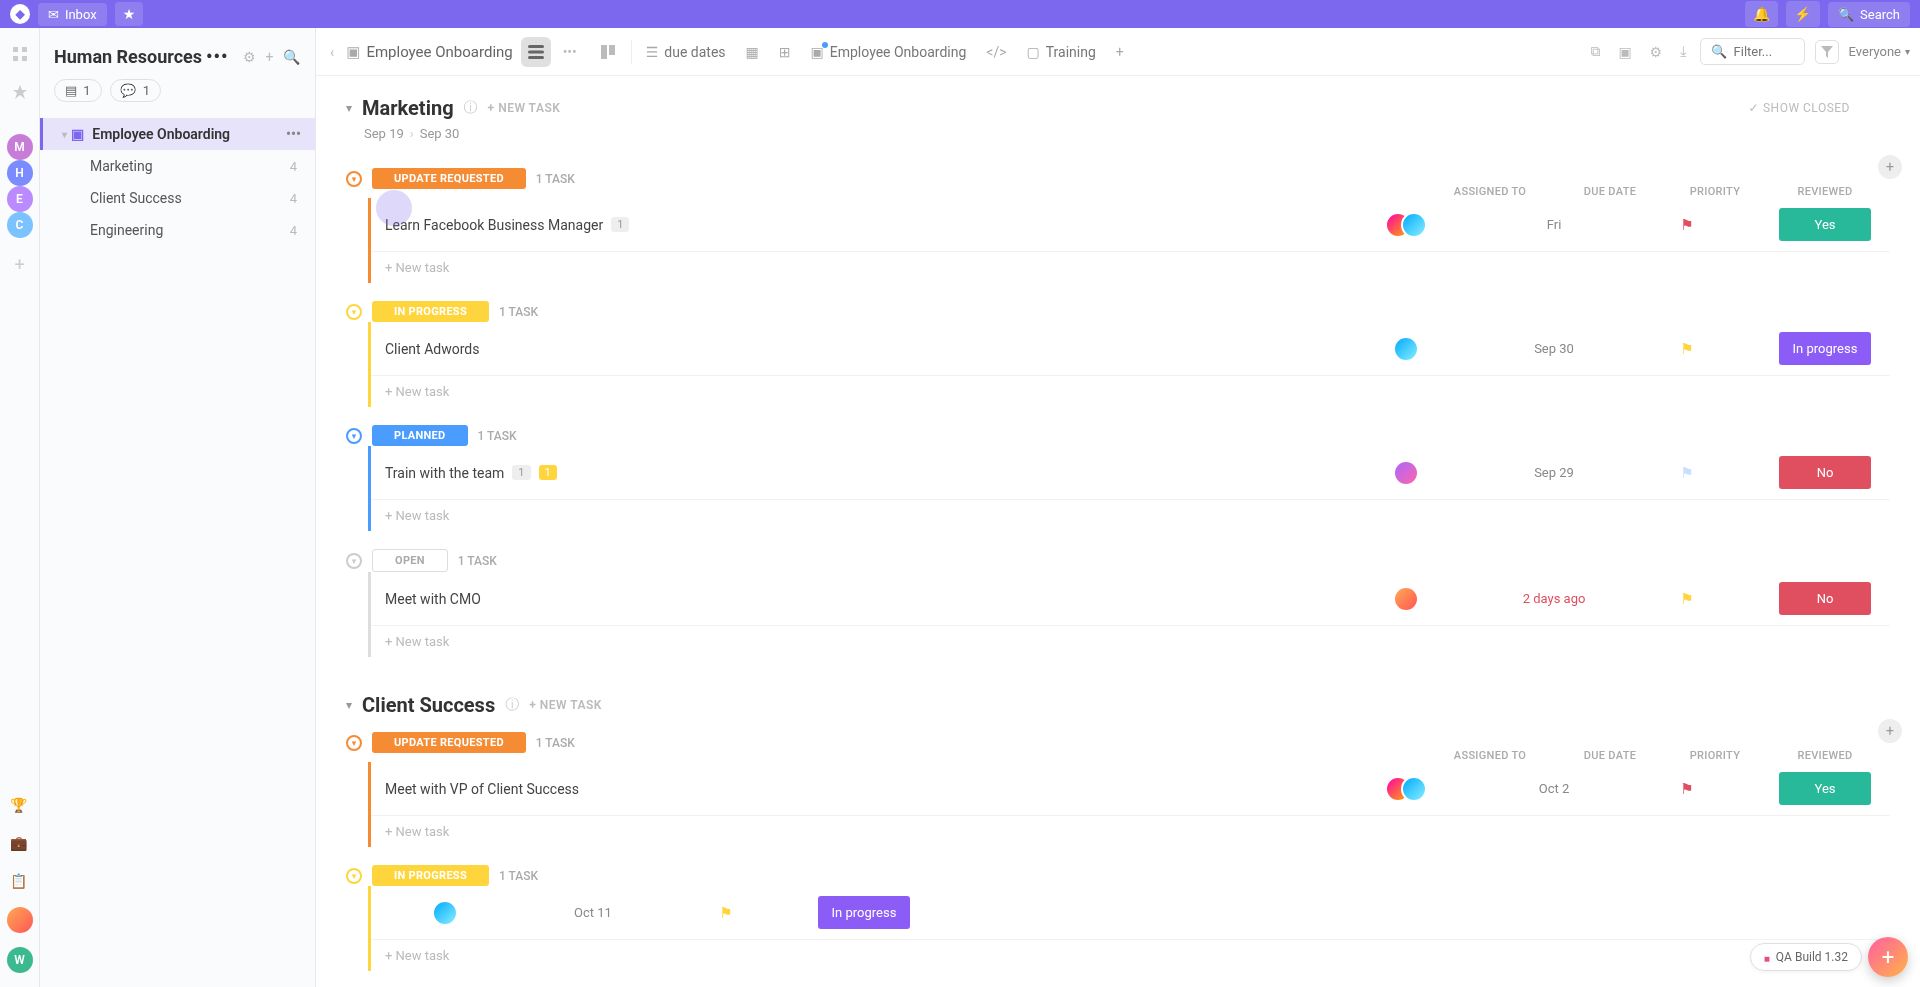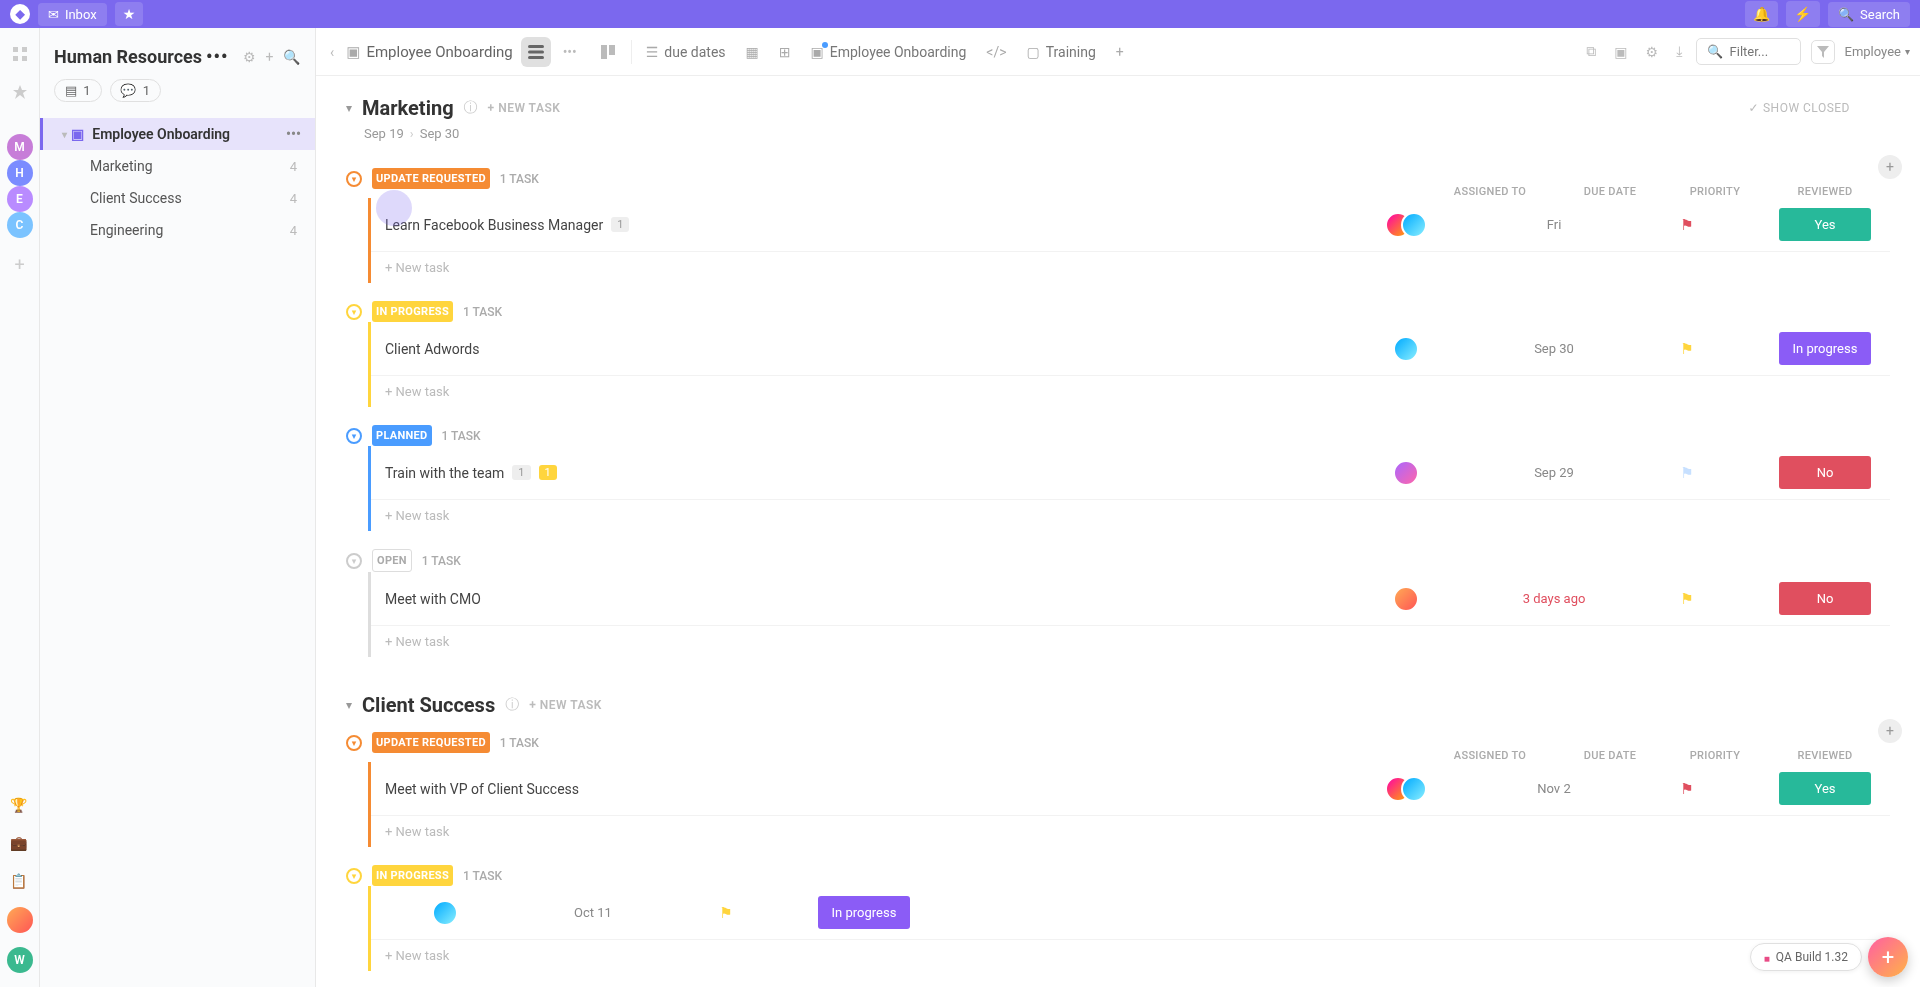--- a/index.html
+++ b/index.html
@@ -76,21 +76,21 @@
 .group-new { color: #bbb; font-size: 12px; font-weight: 600; letter-spacing: 0.5px; cursor: pointer; }
 .group-dates { font-size: 13px; color: #999; margin-bottom: 18px; margin-left: 18px; }
 .group-dates .sep { color: #ccc; margin: 0 6px; }
 .group-right { margin-left: auto; display: flex; align-items: center; gap: 16px; }
 .show-closed { color: #bbb; font-size: 12px; letter-spacing: 0.5px; cursor: pointer; display: flex; align-items: center; gap: 4px; padding-right: 40px; }
 
 
 .status-sec { margin-bottom: 18px; position: relative; }
 .status-head { display: flex; align-items: center; gap: 10px; margin-bottom: 0; }
 .status-toggle { width: 16px; height: 16px; border: 2px solid; border-radius: 50%; display: flex; align-items: center; justify-content: center; cursor: pointer; font-size: 9px; }
-.status-label { font-size: 11px; font-weight: 700; padding: 4px 4px; border-radius: 3px; color: #fff; letter-spacing: 0.3px; cursor: pointer; }
+.status-label { font-size: 11px; font-weight: 700; padding: 4px 22px; border-radius: 3px; color: #fff; letter-spacing: 0.3px; cursor: pointer; }
 .status-count { color: #aaa; font-size: 12px; font-weight: 500; }
 .col-head-row { margin-left: auto; display: flex; align-items: center; font-size: 11px; color: #aaa; font-weight: 500; letter-spacing: 0.3px; }
 .col-head { text-align: center; margin-top: 26px; }
 .col-assigned { width: 120px; }
 .col-due { width: 120px; }
 .col-priority { width: 90px; }
 .col-reviewed { width: 130px; }
 .add-col { width: 24px; height: 24px; border-radius: 50%; background: #eee; display: flex; align-items: center; justify-content: center; color: #999; cursor: pointer; font-size: 14px; position: absolute; right: -12px; top: -4px; }
 
 
@@ -303,21 +303,21 @@
         <div class="filter-box">
           <span>🔍</span>
           <input type="text" style="border: none; outline: none; width: 60px; background: transparent; font-size: 13px;" placeholder="Filter...">
         </div>
         <div class="filter-funnel">
           <svg width="12" height="12" viewBox="0 0 12 12">
               <path d="M0 0 L12 0 L7 6 L7 12 L5 10 L5 6 Z" fill="#bbb"></path>
             </svg>
         </div>
         <div class="everyone">
-          <span>Employee</span>
+          <span>Everyone</span>
           <span style="font-size:10px;">▾</span>
         </div>
       </div>
     </div>
 
     <div class="content">
       <div id="groups-container">
           <div class="group">
             <div class="group-head">
     <span class="group-caret">▾</span>
@@ -415,21 +415,21 @@
       <span class="status-count">1 TASK</span>
 
     </div>
               <div class="task-list" style="border-left-color: rgb(221, 221, 221);">
                 <div class="task-row">
         <div class="task-name">Meet with CMO</div>
         <div class="task-cols">
           <div class="assignees">
                       <span class="av av4"></span>
                     </div>
-          <div class="due overdue">3 days ago</div>
+          <div class="due overdue">2 days ago</div>
           <div class="priority"><span class="flag" style="color:#ffd53d">⚑</span></div>
           <div class="reviewed">
                       <span class="rev-chip no-chip">No</span>
                     </div>
         </div>
       </div>
                 <div class="new-task">+ New task</div>
               </div>
             </div>
           </div>
@@ -454,21 +454,21 @@
       <div class="add-col">+</div>
     </div>
               <div class="task-list" style="border-left-color: rgb(245, 139, 51);">
                 <div class="task-row">
         <div class="task-name">Meet with VP of Client Success</div>
         <div class="task-cols">
           <div class="assignees">
                       <span class="av av1"></span>
                       <span class="av av2"></span>
                     </div>
-          <div class="due ">Nov 2</div>
+          <div class="due ">Oct 2</div>
           <div class="priority"><span class="flag" style="color:#e04f5f">⚑</span></div>
           <div class="reviewed">
                       <span class="rev-chip yes-chip">Yes</span>
                     </div>
         </div>
       </div>
                 <div class="new-task">+ New task</div>
               </div>
             </div>
             <div class="status-sec">

